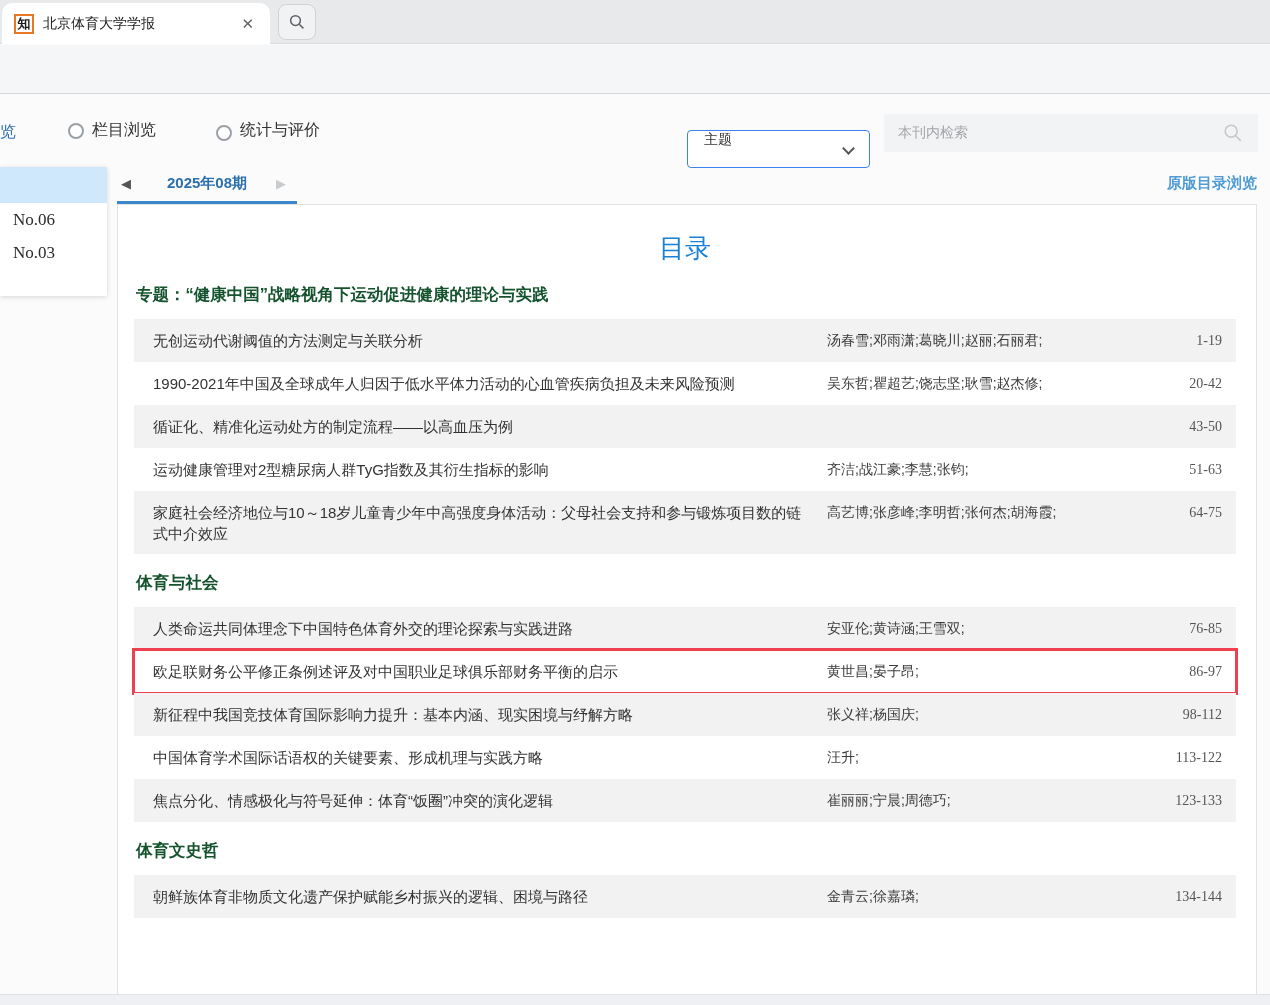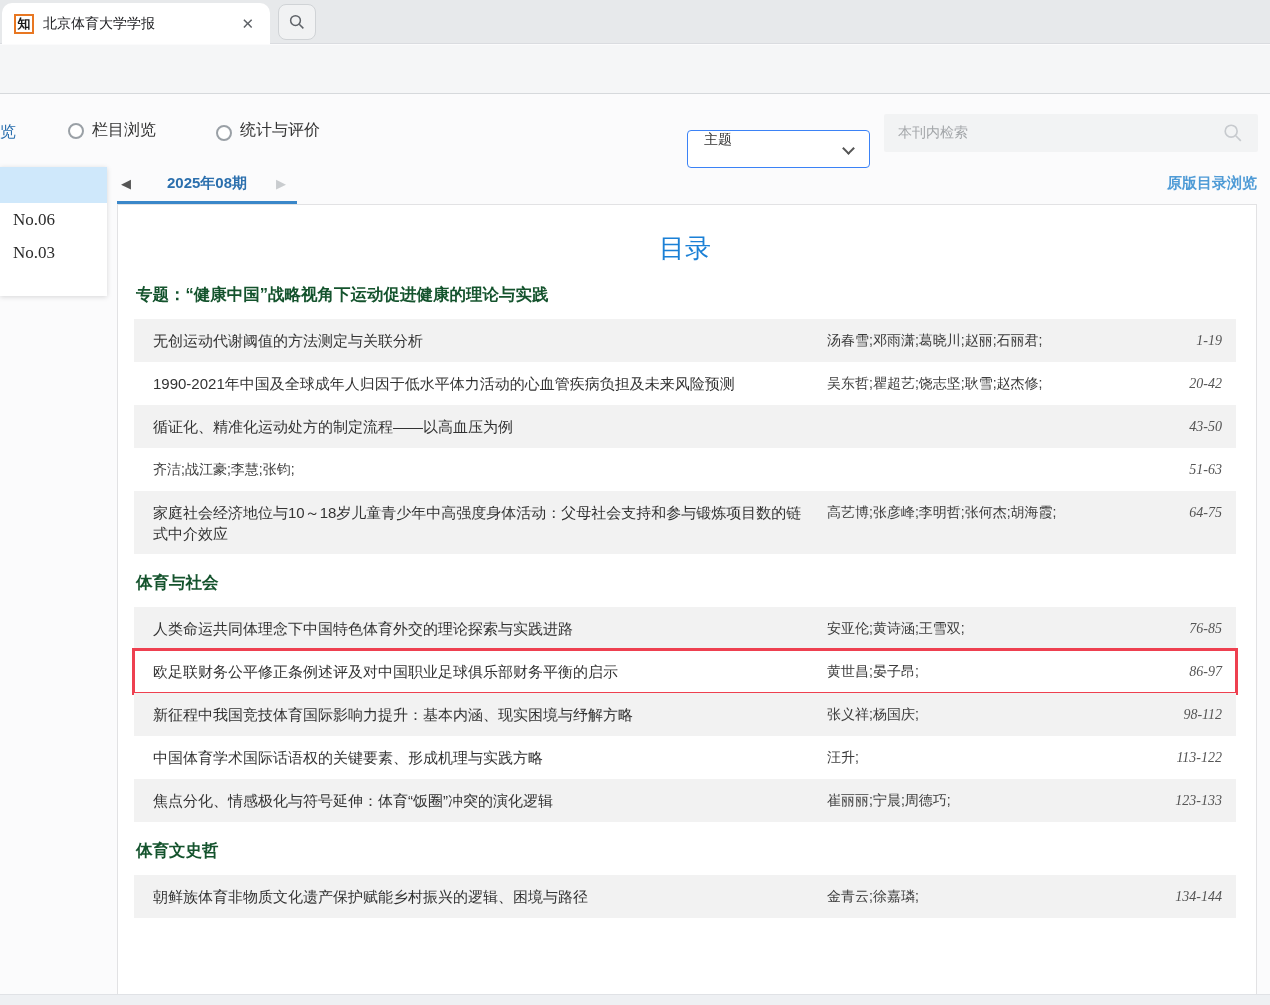--- a/index.html
+++ b/index.html
@@ -72,21 +72,21 @@
   .section-header { margin:18px 0 13px 0; padding-left:2px;
                     font-size:16.5px; font-weight:bold; color:#14532d; }
   .article-row { position:relative; display:flex; align-items:flex-start;
                  min-height:43px; padding:11px 14px 10px 19px; }
   .article-row.shaded { background:#f2f2f2; }
   .article-row.highlight::after { content:''; position:absolute; inset:-2px;
                  border:3px solid #ee4050; pointer-events:none; }
   .a-title { width:674px; font-size:15px; color:#333; line-height:21px; padding-right:16px; cursor:pointer; }
   .a-authors { width:250px; font-size:14px; color:#3c3c3c; line-height:21px; cursor:pointer; }
   .a-pages { flex:1; text-align:right; font-family:"Liberation Serif", serif;
-             font-size:14px; color:#555; line-height:21px;font-style:italic; }
+             font-size:14px; color:#555; line-height:21px; }
 
   
   .bottom-strip { position:absolute; left:0; top:994px; width:1270px; height:11px;
                   background:#eef0f3; border-top:1px solid #e0e2e6; }
 
   svg.mag { display:block; }
 </style>
 </head>
 <body>
 
@@ -161,20 +161,21 @@
       <div class="article-row">
         <div class="a-title">1990-2021年中国及全球成年人归因于低水平体力活动的心血管疾病负担及未来风险预测</div>
         <div class="a-authors">吴东哲;瞿超艺;饶志坚;耿雪;赵杰修;</div>
         <div class="a-pages">20-42</div>
       </div>
       <div class="article-row shaded">
         <div class="a-title">循证化、精准化运动处方的制定流程——以高血压为例</div>
         <div class="a-pages">43-50</div>
       </div>
       <div class="article-row">
+        <div class="a-title">运动健康管理对2型糖尿病人群TyG指数及其衍生指标的影响</div>
         <div class="a-authors">齐洁;战江豪;李慧;张钧;</div>
         <div class="a-pages">51-63</div>
       </div>
       <div class="article-row shaded">
         <div class="a-title">家庭社会经济地位与10～18岁儿童青少年中高强度身体活动：父母社会支持和参与锻炼项目数的链式中介效应</div>
         <div class="a-authors">高艺博;张彦峰;李明哲;张何杰;胡海霞;</div>
         <div class="a-pages">64-75</div>
       </div>
       <div class="section-header">体育与社会</div>
       <div class="article-row shaded">

